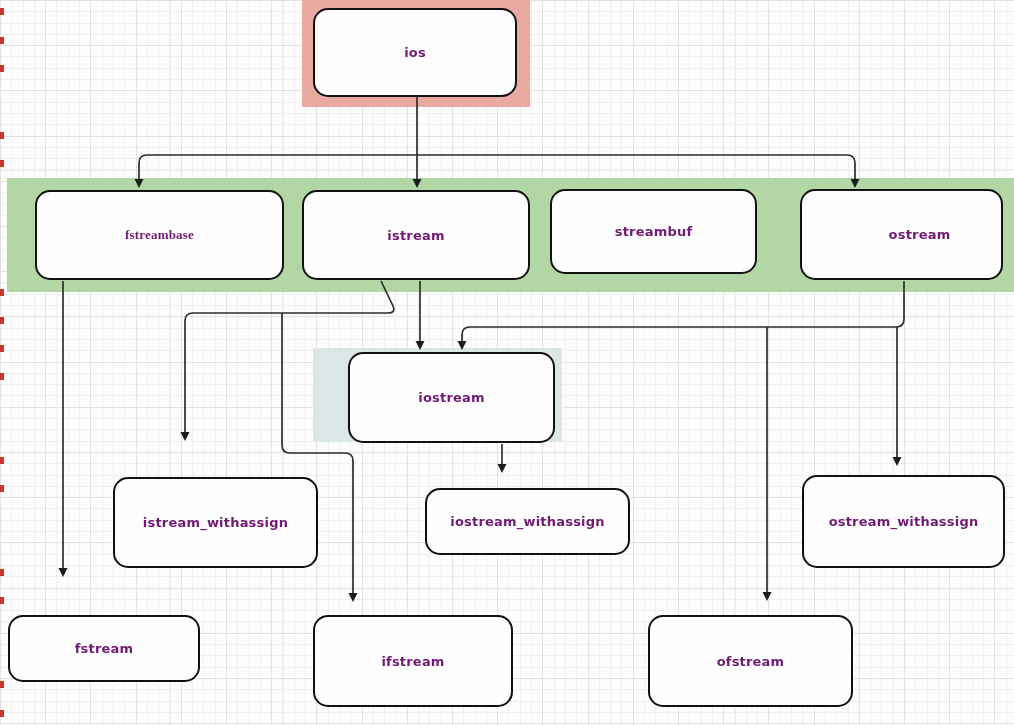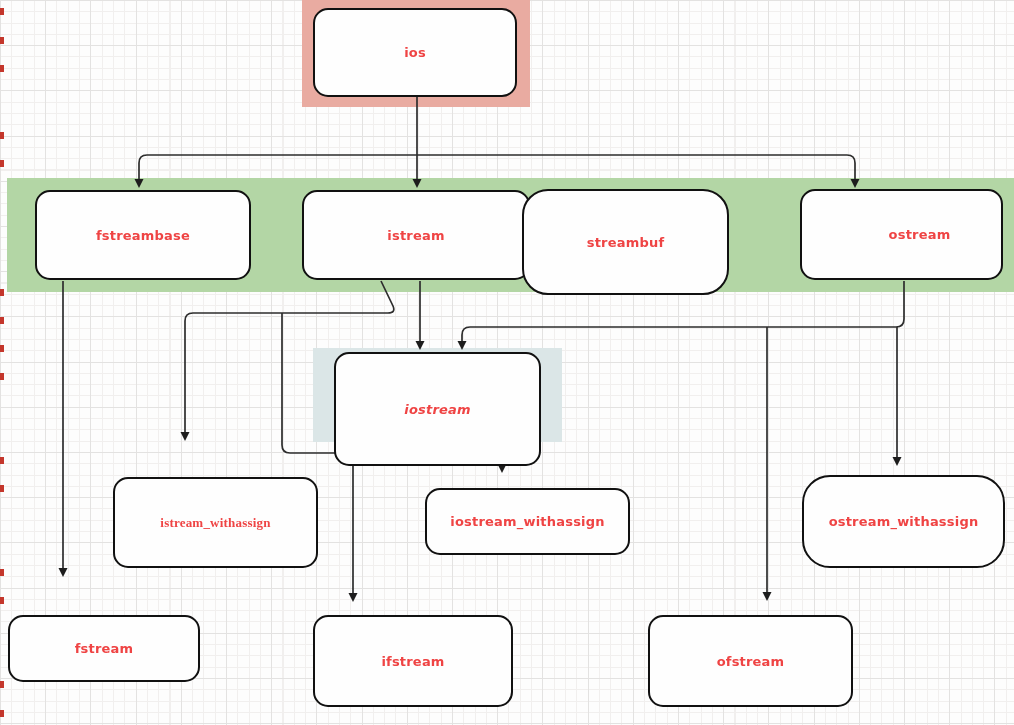--- a/index.html
+++ b/index.html
@@ -13,21 +13,21 @@
       repeating-linear-gradient(to right,#f1efee 0 1px,transparent 1px 11.3px),
       repeating-linear-gradient(to bottom,#f1efee 0 1px,transparent 1px 11.3px);
   }
   .band{position:absolute;}
   .node{
     position:absolute;background:#fefefe;border:2.5px solid #111;
     border-radius:15px;display:flex;align-items:center;justify-content:center;
     box-sizing:border-box;
   }
   .node span{
-    font-size:13px;font-weight:bold;color:#ef4444;letter-spacing:.2px;
+    font-size:13px;font-weight:bold;color:#701a75;letter-spacing:.2px;
     text-align:center;
   }
   svg.wires{position:absolute;left:0;top:0;pointer-events:none;}
   .wire{fill:none;stroke:#2d2d2d;stroke-width:1.7px;}
   .ahead{fill:#1d1d1d;stroke:none;}
   .tick{position:absolute;left:0;width:4px;height:7px;background:#c4372c;}
 </style>
 </head>
 <body>
 
@@ -85,49 +85,49 @@
   <polygon class="ahead" points="767,601 762.5,592 771.5,592"></polygon>
   <polygon class="ahead" points="897,466 892.5,457 901.5,457"></polygon>
   <polygon class="ahead" points="63,577 58.5,568 67.5,568"></polygon>
   <polygon class="ahead" points="502,473 497.5,464 506.5,464"></polygon>
 </svg>
 
 <div class="node" style="left:313px;top:8px;width:204px;height:89px;">
   <span>ios</span>
 </div>
 
-<div class="node" style="left:35px;top:190px;width:216px;height:90px;">
+<div class="node" style="left:35px;top:190px;width:249px;height:90px;font-family:Liberation Serif, serif;">
   <span>fstreambase</span>
 </div>
 
 <div class="node" style="left:302px;top:190px;width:228px;height:90px;">
   <span>istream</span>
 </div>
 
-<div class="node" style="left:522px;top:189px;width:207px;height:106px;border-radius:26px;">
+<div class="node" style="left:550px;top:189px;width:207px;height:85px;">
   <span>streambuf</span>
 </div>
 
 <div class="node" style="left:800px;top:189px;width:203px;height:91px;padding-left:36px;">
   <span>ostream</span>
 </div>
 
-<div class="node" style="left:334px;top:352px;width:207px;height:114px;font-style:italic;">
+<div class="node" style="left:348px;top:352px;width:207px;height:91px;">
   <span>iostream</span>
 </div>
 
-<div class="node" style="left:113px;top:477px;width:205px;height:91px;font-family:Liberation Serif, serif;">
+<div class="node" style="left:113px;top:477px;width:205px;height:91px;">
   <span>istream_withassign</span>
 </div>
 
 <div class="node" style="left:425px;top:488px;width:205px;height:67px;">
   <span>iostream_withassign</span>
 </div>
 
-<div class="node" style="left:802px;top:475px;width:203px;height:93px;border-radius:28px;">
+<div class="node" style="left:802px;top:475px;width:203px;height:93px;">
   <span>ostream_withassign</span>
 </div>
 
 <div class="node" style="left:8px;top:615px;width:192px;height:67px;">
   <span>fstream</span>
 </div>
 
 <div class="node" style="left:313px;top:615px;width:200px;height:92px;">
   <span>ifstream</span>
 </div>

